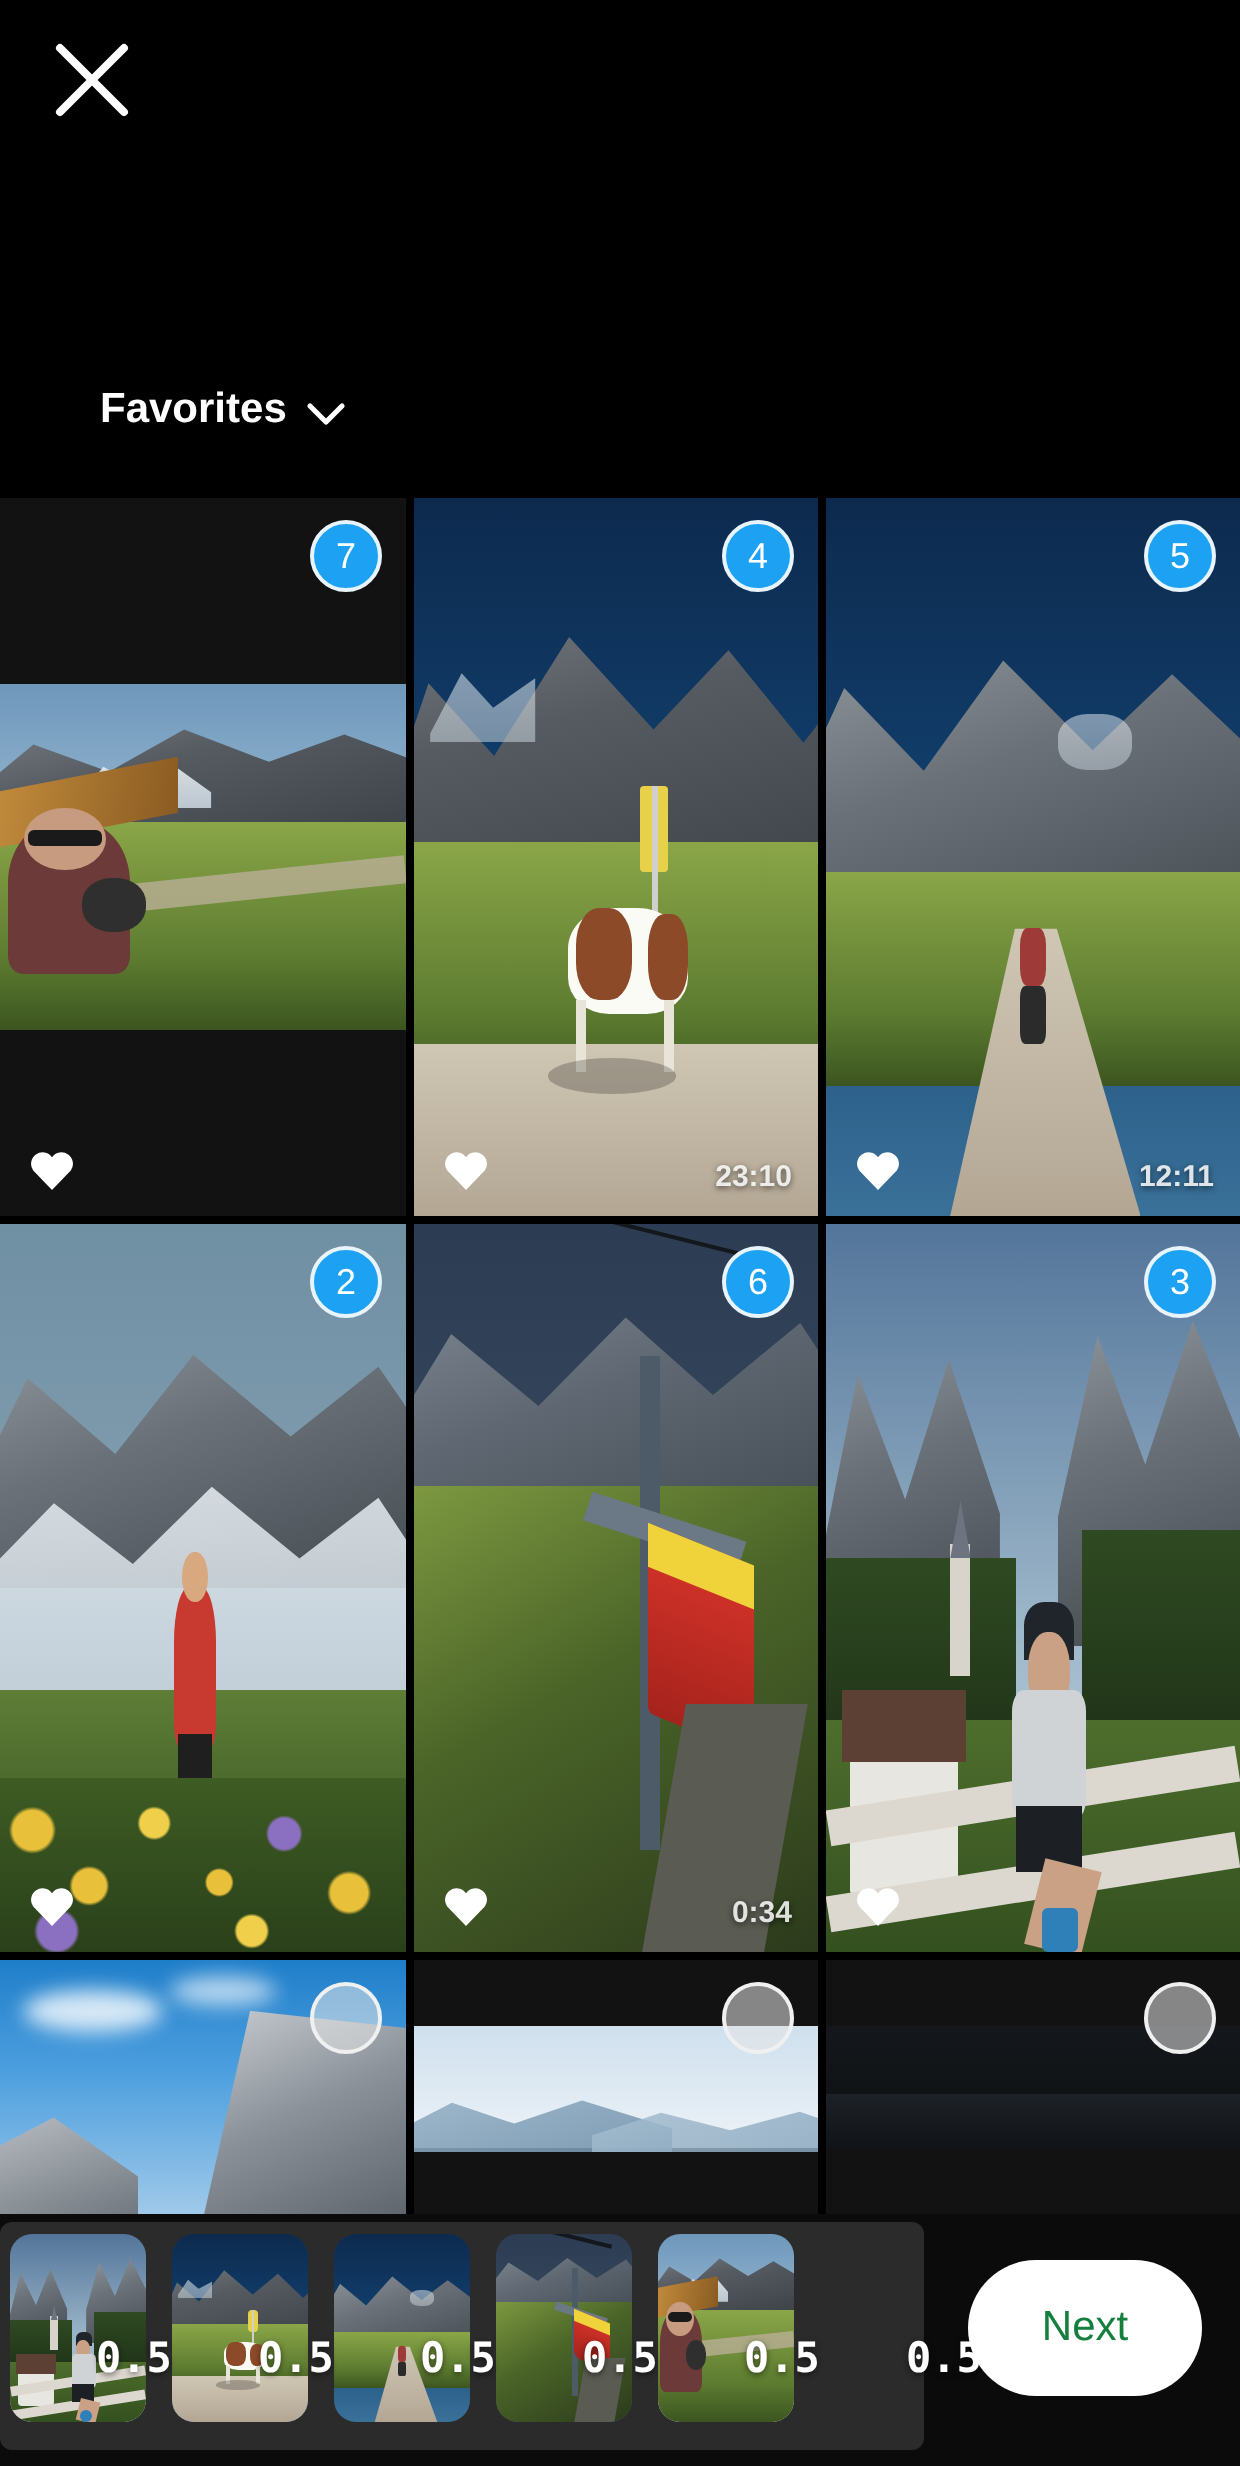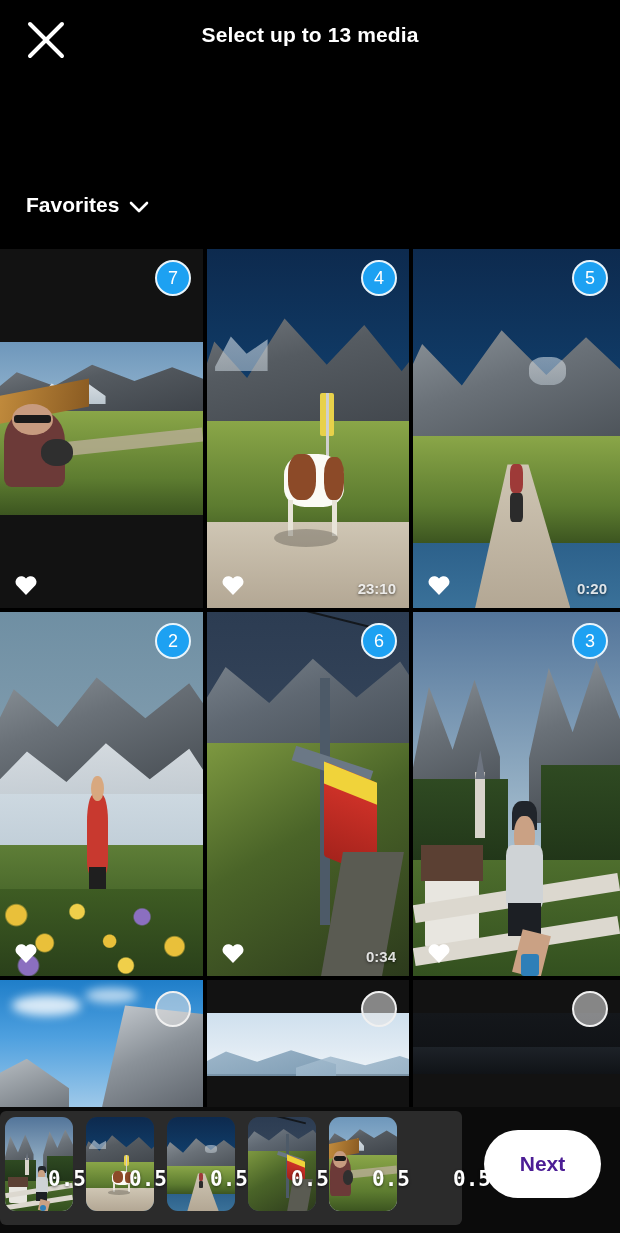--- a/index.html
+++ b/index.html
@@ -47,20 +47,21 @@
     left: 26px; top: 193px;
     display: flex;
     align-items: center;
     gap: 10px;
     cursor: pointer;
   }
   #album-label {
     font-size: 21px;
     font-weight: bold;
     color: #fff;
+    margin-left: 24px;
   }
   #album-chevron { display: block; margin-top: 3px; }
 
   
   #grid {
     position: absolute;
     left: 0; top: 249px;
     width: 620px;
     height: 858px;
   }
@@ -173,23 +174,23 @@
   }
   #next-button {
     position: absolute;
     left: 484px; top: 1130px;
     width: 117px; height: 68px;
     background: #ffffff;
     border-radius: 40px;
     display: flex;
     align-items: center;
     justify-content: center;
-    color: #4c1d95;
+    color: #15803d;
     font-size: 21px;
-    font-weight: bold;
+    font-weight: normal;
     cursor: pointer;
     z-index: 7;
     border: none;
   }
 
   
   .sc { width:100%; height:100%; position:relative; }
   .sky-deep { background: linear-gradient(#0d2a4e 0%, #11406e 45%, #3a7199 100%); }
   .sky-pale { background: linear-gradient(#6e97bb 0%, #a9c6db 60%, #d4e2ec 100%); }
   .sky-bright{ background: linear-gradient(#2a73bd 0%, #6aa6d8 55%, #cfe3f2 100%); }
@@ -228,21 +229,20 @@
 
 <div id="header">
   <div id="close-btn">
     <span>
       <svg width="48" height="44" viewBox="0 0 48 44" aria-hidden="true">
         <line x1="8" y1="6" x2="40" y2="38" stroke="#fff" stroke-width="4" stroke-linecap="round"></line>
         <line x1="40" y1="6" x2="8" y2="38" stroke="#fff" stroke-width="4" stroke-linecap="round"></line>
       </svg>
     </span>
   </div>
-  <div id="header-title">Select up to 13 media</div>
 </div>
 
 <div id="album-selector">
   <span id="album-label">Favorites</span>
   <span>
     <svg id="album-chevron" width="20" height="12" viewBox="0 0 20 12" aria-hidden="true">
       <polyline points="2,2 10,10 18,2" fill="none" stroke="#fff" stroke-width="2.6" stroke-linecap="round" stroke-linejoin="round"></polyline>
     </svg>
   </span>
 </div>
@@ -301,21 +301,21 @@
         <div class="grass-lt" style="top:52%;height:30%"></div>
         <div class="path" style="left:30%;top:60%;width:46%;height:40%;clip-path:polygon(34% 0%,56% 0%,100% 100%,0% 100%)"></div>
         <div style="position:absolute;left:47%;top:60%;width:6%;height:8%;background:#9e3a38;border-radius:30%"></div>
         <div style="position:absolute;left:47%;top:68%;width:6%;height:8%;background:#2b2b2b;border-radius:20%"></div>
         </div>
       </div>
       <div class="badge selected">5</div>
       <div class="heart"><svg width="24" height="22" viewBox="0 0 24 22" aria-hidden="true">
           <path d="M12 21 L2.6 11.3 A5.6 5.6 0 0 1 12 4.6 A5.6 5.6 0 0 1 21.4 11.3 Z" fill="#ffffff"></path>
         </svg></div>
-      <div class="duration">0:20</div>
+      <div class="duration">12:11</div>
     </div>
     <div class="cell" style="left: 0px; top: 363px; width: 203px; height: 364px;">
       <div class="photo">
         <div class="sc">
           <div class="sky-pale" style="position:absolute;inset:0;background:linear-gradient(#6f8fa3,#9db2c1)"></div>
         <div class="rock2" style="top:10%;height:40%;clip-path:polygon(0% 76%,14% 28%,32% 54%,48% 20%,68% 48%,86% 24%,100% 58%,100% 100%,0% 100%)"></div>
         <div class="snow" style="left:-4%;top:30%;width:108%;height:38%;opacity:.85;clip-path:polygon(0% 48%,16% 22%,34% 44%,52% 16%,72% 42%,90% 20%,100% 44%,100% 100%,0% 100%)"></div>
         <div class="grass" style="top:64%;height:36%"></div>
         <div style="position:absolute;left:43%;top:50%;width:10%;height:22%;background:#c8392f;border-radius:34% 34% 16% 16%"></div>
         <div style="position:absolute;left:45%;top:45%;width:6%;height:7%;background:#d8a87f;border-radius:50%"></div>

